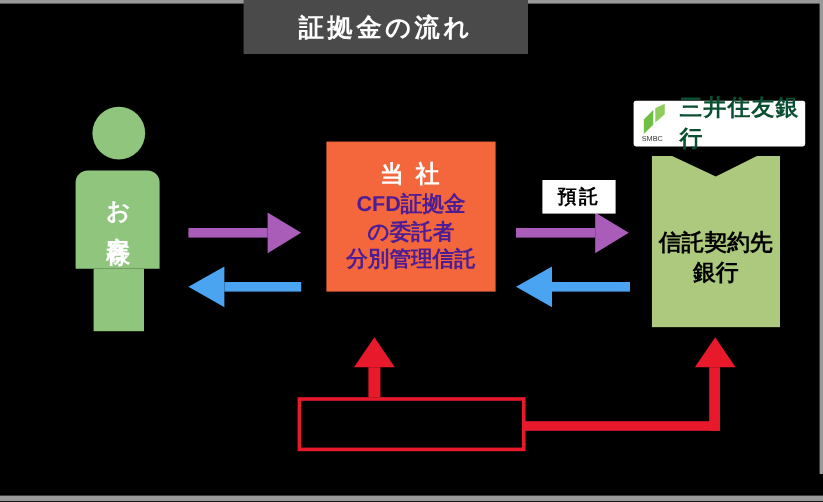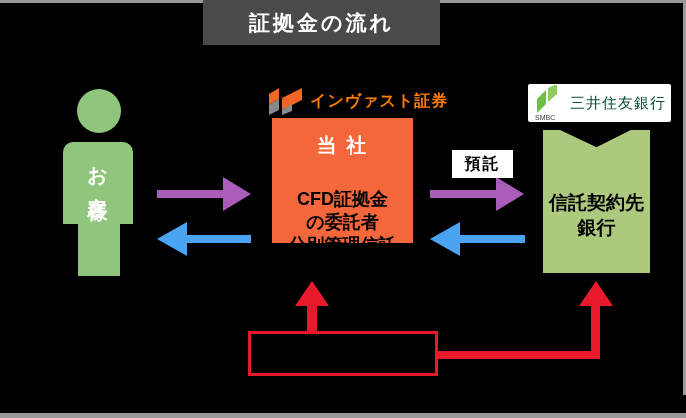--- a/index.html
+++ b/index.html
@@ -26,26 +26,26 @@
   .cust-label{left:86px;top:153px;width:26px;color:#fff;font-size:20px;font-weight:bold;
     writing-mode:vertical-rl;text-orientation:upright;letter-spacing:5px;z-index:3;}
 
   
   .invast{left:268px;top:86px;height:30px;display:flex;align-items:center;z-index:3;}
   .invast-text{color:#FF7D00;font-size:16px;font-weight:bold;margin-left:6px;letter-spacing:1px;}
 
   
   .company-box{left:272px;top:118px;width:141px;height:125px;background:#F4663B;text-align:center;z-index:3;}
   .company-name{padding-top:14px;color:#ffffff;font-size:20px;font-weight:bold;letter-spacing:2px;}
-  .company-desc{margin-top:29px;color:#000000;font-size:18px;font-weight:bold;line-height:23px;}
+  .company-desc{color:#4c1d95;font-size:18px;font-weight:bold;line-height:23px;}
 
   
   .smbc{left:528px;top:84px;width:143px;height:38px;background:#fff;border-radius:2px;
     display:flex;align-items:center;z-index:3;}
-  .smbc-text{color:#0B4F32;font-size:15px;font-weight:normal;margin-left:7px;letter-spacing:1px;}
+  .smbc-text{color:#0B4F32;font-size:19px;font-weight:bold;margin-left:7px;letter-spacing:1px;}
 
   
   .bank-box{left:543px;top:130px;width:107px;height:143px;background:#ADC97D;z-index:3;
     clip-path:polygon(0% 0%,16% 0%,50% 12%,82% 0%,100% 0%,100% 100%,0% 100%);
     text-align:center;color:#000;font-size:19px;font-weight:bold;line-height:25px;}
   .bank-box .inner{padding-top:60px;}
 
   
   .deposit{left:452px;top:150px;width:61px;height:28px;background:#fff;color:#000;
     font-size:16px;font-weight:bold;display:flex;align-items:center;justify-content:center;
@@ -74,29 +74,20 @@
 
   <div class="abs banner">
     <span>証拠金の流れ</span>
   </div>
 
   <div class="abs p-green cust-head"></div>
   <div class="abs p-green cust-torso"></div>
   <div class="abs p-green cust-legs"></div>
   <div class="abs cust-label">お客様</div>
 
-  <div class="abs invast">
-    <svg width="36" height="28" viewBox="0 0 36 28">
-      <polygon points="1,7 11,1 11,12 1,18" fill="#F26522"></polygon>
-      <polygon points="1,18 11,12 11,23 1,28" fill="#8A8A8A"></polygon>
-      <polygon points="14,11 34,1 34,13 14,23" fill="#F26522"></polygon>
-      <polygon points="14,23 24,17 24,24 14,28" fill="#8A8A8A"></polygon>
-    </svg>
-    <span class="invast-text">インヴァスト証券</span>
-  </div>
 
   <div class="abs company-box">
     <div class="company-name">当 社</div>
     <div class="company-desc">
       <div>CFD証拠金</div>
       <div>の委託者</div>
       <div>分別管理信託</div>
     </div>
   </div>
 

